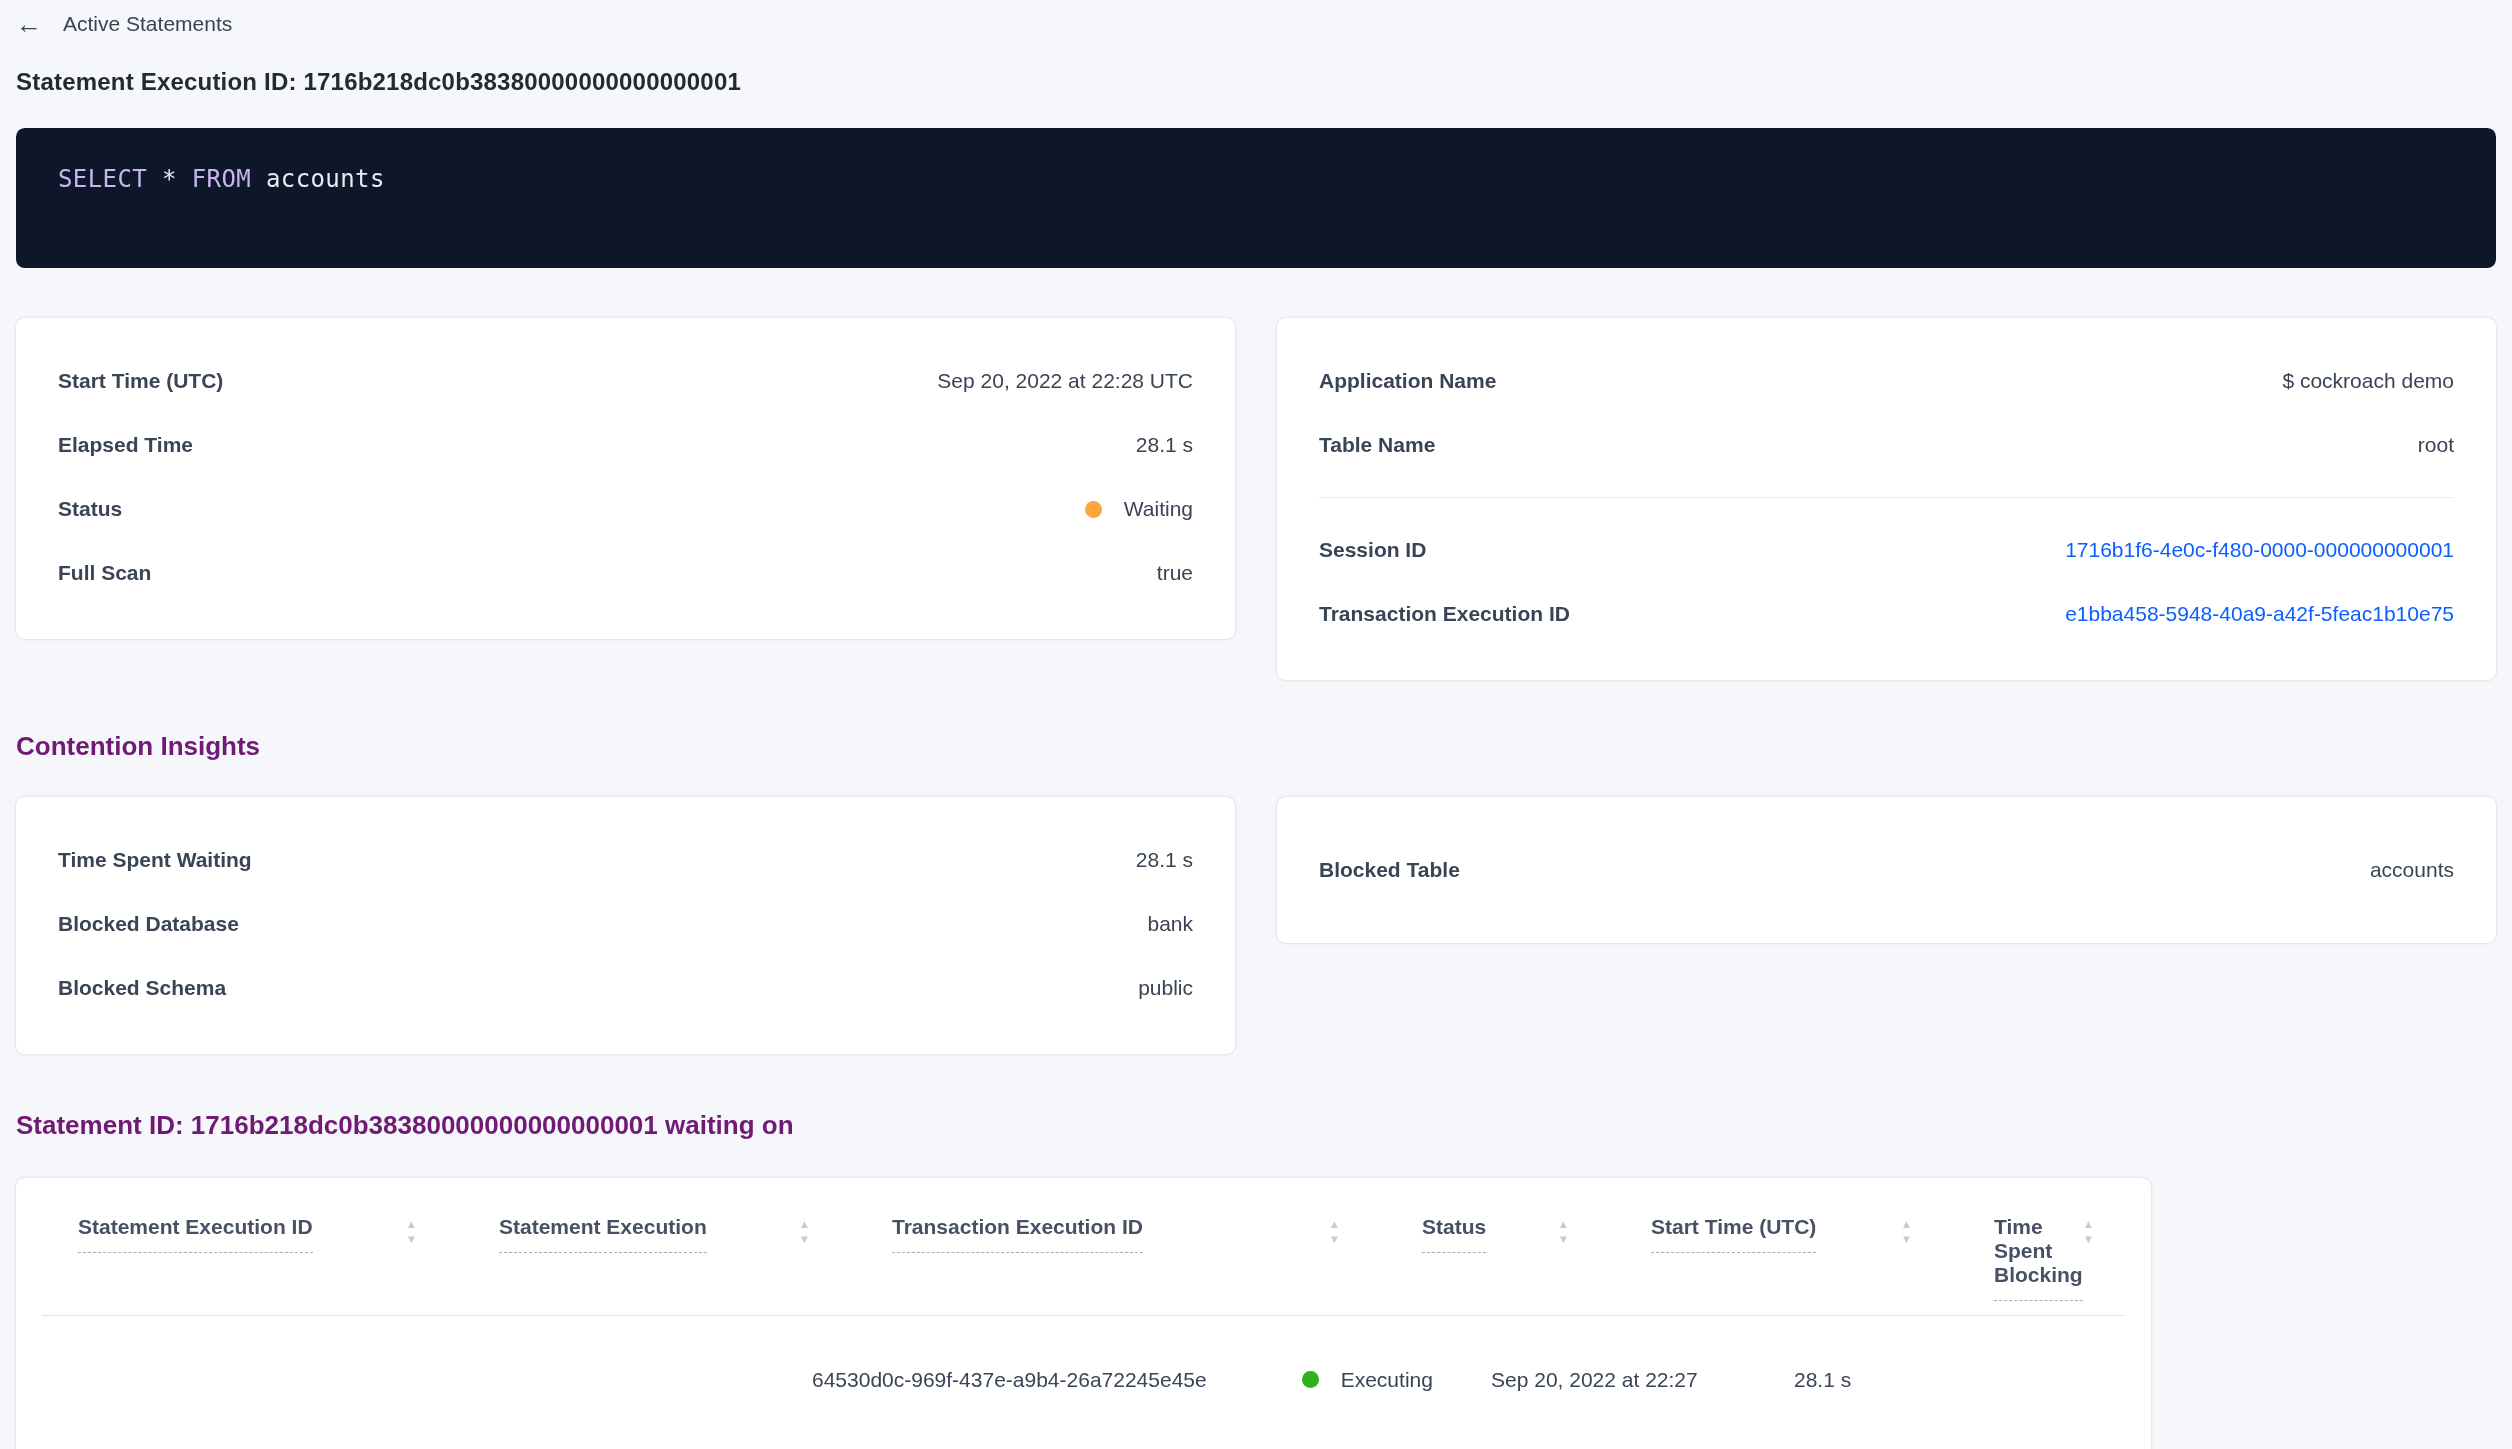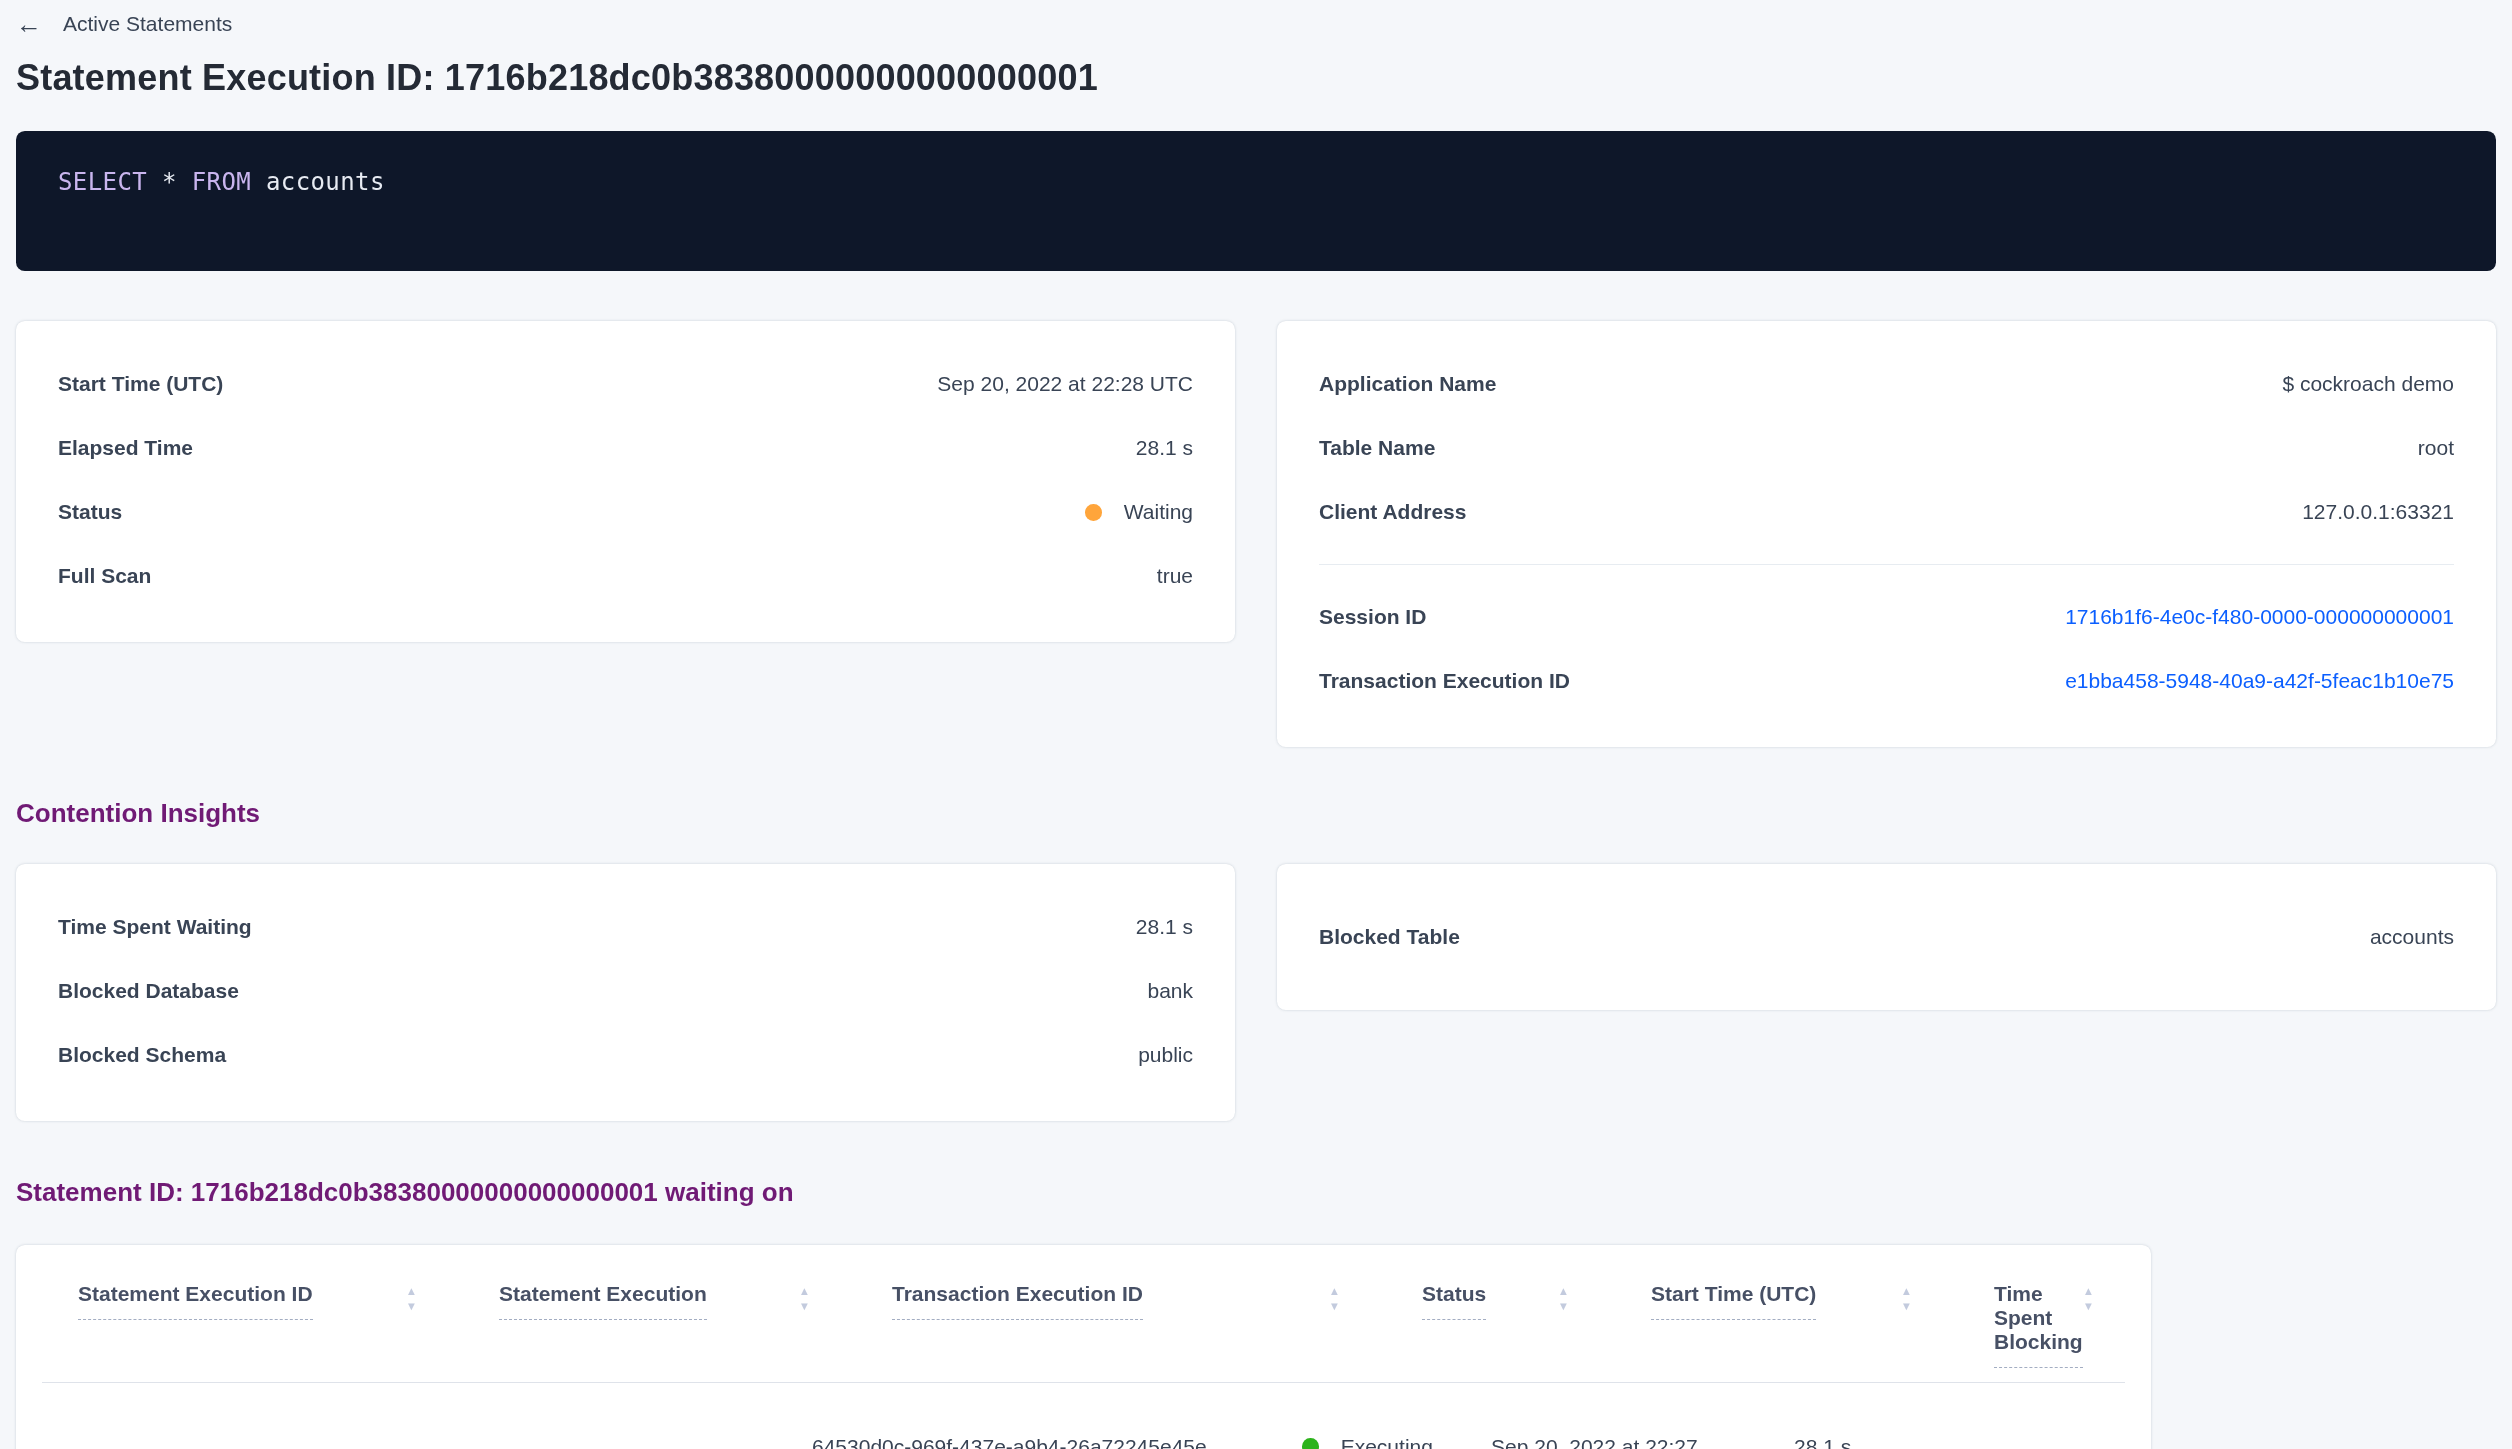--- a/index.html
+++ b/index.html
@@ -21,22 +21,22 @@
     gap: 21px;
     font-size: 21px;
     color: #394455;
     cursor: pointer;
     width: fit-content;
   }
   .back-row .arrow { font-size: 26px; line-height: 21px; color: #394455; }
 
   
   .page-title {
-    margin-top: 21px;
-    font-size: 36px;
+    margin-top: 32px;
+    font-size: 24px;
     font-weight: 700;
     color: #242a35;
     letter-spacing: 0.2px;
   }
 
   
   .sql-box {
     margin-top: 32px;
     height: 140px;
     background: #0e1729;
@@ -183,24 +183,20 @@
 
     <div class="card">
       <div class="kv">
         <span class="label">Application Name</span>
         <span class="value">$ cockroach demo</span>
       </div>
       <div class="kv">
         <span class="label">Table Name</span>
         <span class="value">root</span>
       </div>
-      <div class="kv">
-        <span class="label">Client Address</span>
-        <span class="value">127.0.0.1:63321</span>
-      </div>
       <div class="card-divider"></div>
       <div class="kv">
         <span class="label">Session ID</span>
         <span class="value link">1716b1f6-4e0c-f480-0000-000000000001</span>
       </div>
       <div class="kv">
         <span class="label">Transaction Execution ID</span>
         <span class="value link">e1bba458-5948-40a9-a42f-5feac1b10e75</span>
       </div>
     </div>

